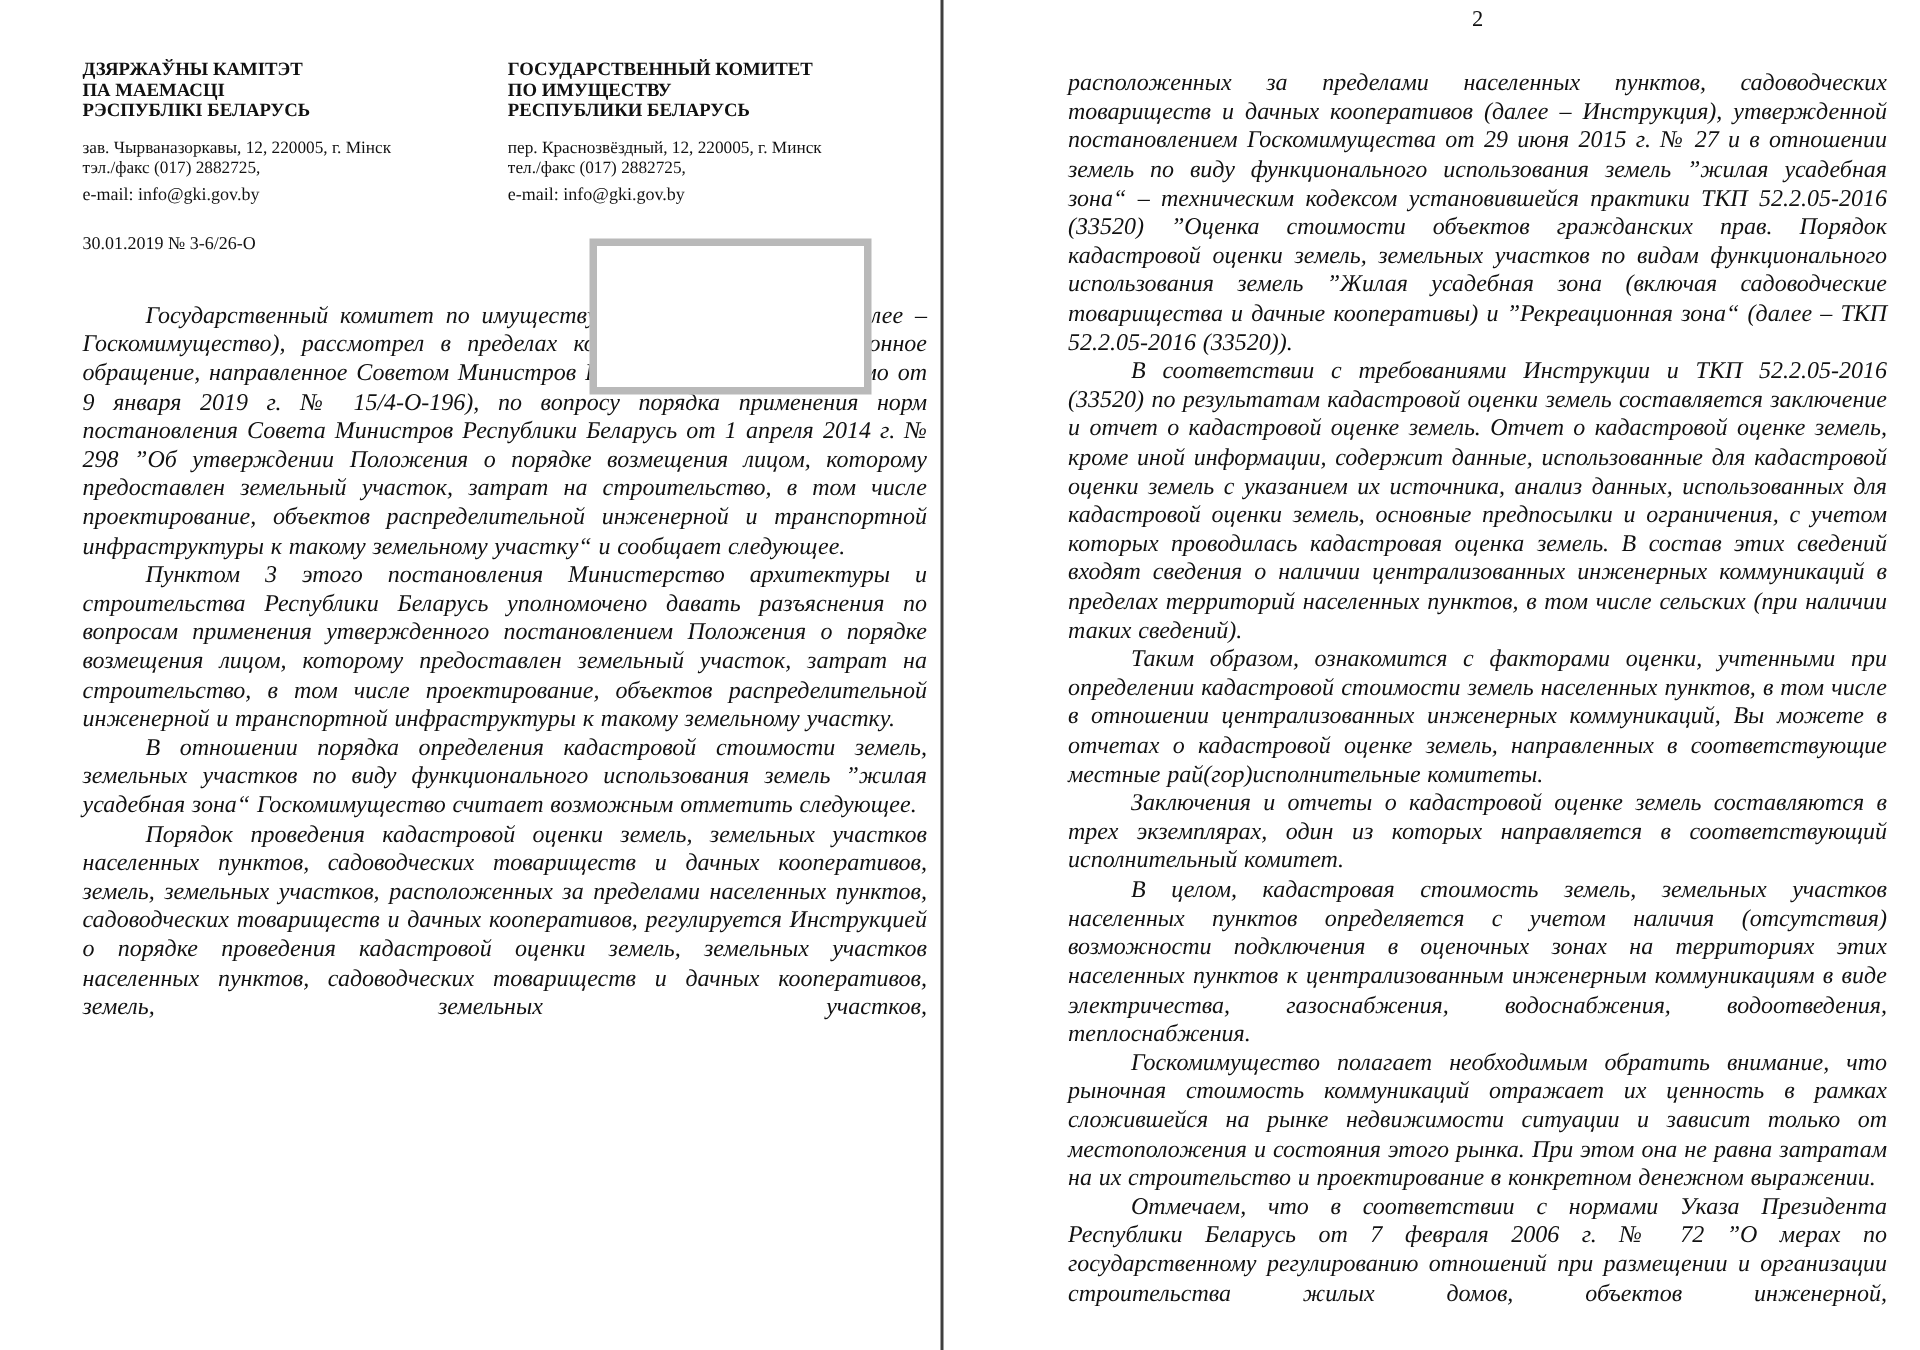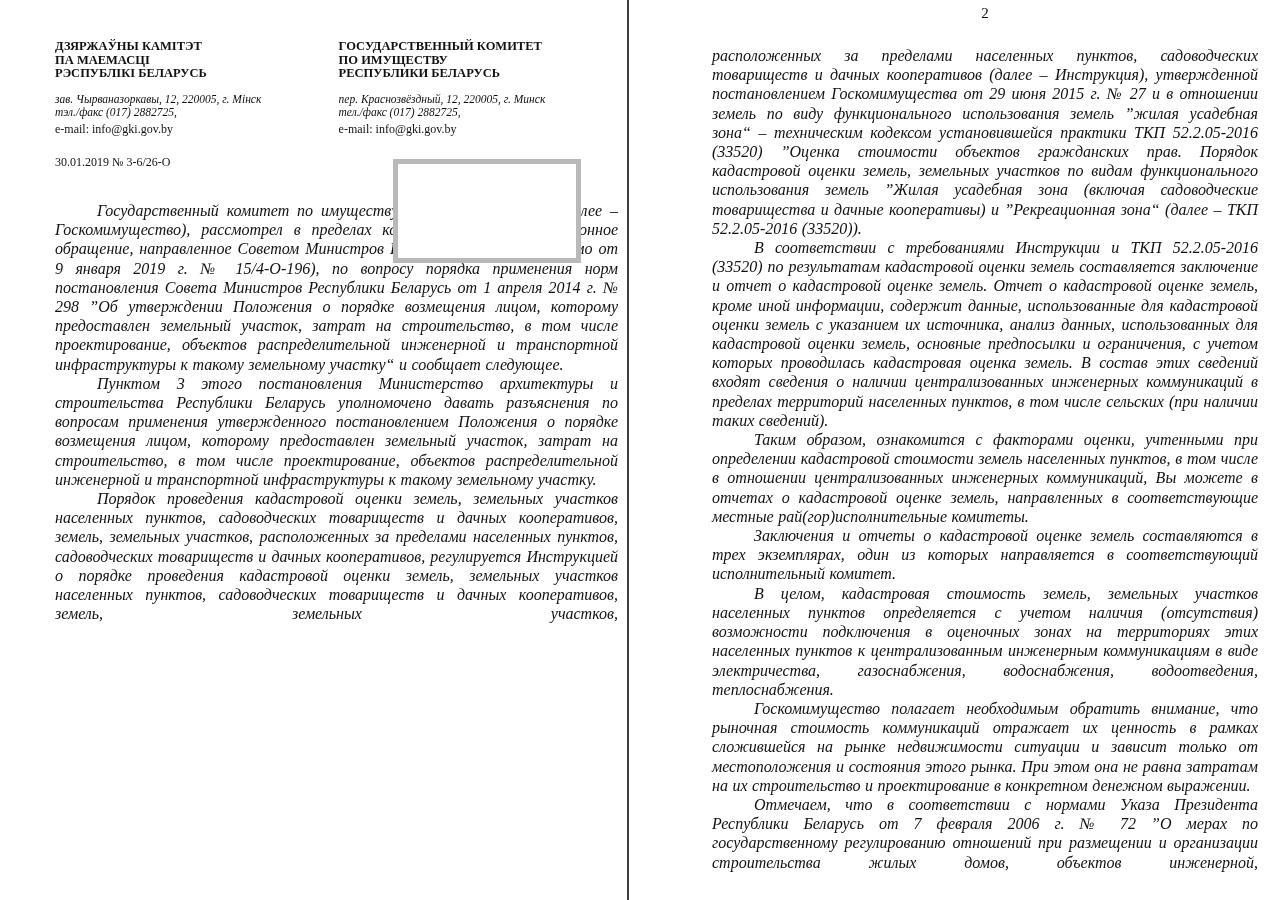--- a/index.html
+++ b/index.html
@@ -42,21 +42,20 @@
     font-weight: bold;
     font-size: 12.5px;
     line-height: 13.5px;
     white-space: nowrap;
   }
   .addr-block { margin-top: 12px; }
   .addr-line {
     font-size: 11.5px;
     line-height: 13.5px;
     white-space: nowrap;
-    font-style: italic;
   }
   .email-line {
     font-size: 12px;
     line-height: 13.5px;
     margin-top: 3px;
     white-space: nowrap;
   }
   .ref-line {
     font-size: 12px;
     line-height: 15px;
@@ -128,20 +127,21 @@
   </div>
 
   <div class="ref-line">30.01.2019 № 3-6/26-О</div>
 
   <div class="stamp-box"></div>
 
 
   <div class="body-text">
     <p>Государственный комитет по имуществу Республики Беларусь (далее – Госкомимущество), рассмотрел в пределах компетенции Ваше электронное обращение, направленное Советом Министров Республики Беларусь (письмо от 9 января 2019 г. № 15/4-О-196), по вопросу порядка применения норм постановления Совета Министров Республики Беларусь от 1 апреля 2014 г. № 298 ”Об утверждении Положения о порядке возмещения лицом, которому предоставлен земельный участок, затрат на строительство, в том числе проектирование, объектов распределительной инженерной и транспортной инфраструктуры к такому земельному участку“ и сообщает следующее.</p>
     <p>Пунктом 3 этого постановления Министерство архитектуры и строительства Республики Беларусь уполномочено давать разъяснения по вопросам применения утвержденного постановлением Положения о порядке возмещения лицом, которому предоставлен земельный участок, затрат на строительство, в том числе проектирование, объектов распределительной инженерной и транспортной инфраструктуры к такому земельному участку.</p>
+    <p>В отношении порядка определения кадастровой стоимости земель, земельных участков по виду функционального использования земель ”жилая усадебная зона“ Госкомимущество считает возможным отметить следующее.</p>
     <p class="runover">Порядок проведения кадастровой оценки земель, земельных участков населенных пунктов, садоводческих товариществ и дачных кооперативов, земель, земельных участков, расположенных за пределами населенных пунктов, садоводческих товариществ и дачных кооперативов, регулируется Инструкцией о порядке проведения кадастровой оценки земель, земельных участков населенных пунктов, садоводческих товариществ и дачных кооперативов, земель, земельных участков,</p>
   </div>
 </div>
 
 <div class="page page-2">
   <div class="page-number">2</div>
   <div class="body-text">
     <p class="cont">расположенных за пределами населенных пунктов, садоводческих товариществ и дачных кооперативов (далее – Инструкция), утвержденной постановлением Госкомимущества от 29 июня 2015 г. № 27 и в отношении земель по виду функционального использования земель ”жилая усадебная зона“ – техническим кодексом установившейся практики ТКП 52.2.05-2016 (33520) ”Оценка стоимости объектов гражданских прав. Порядок кадастровой оценки земель, земельных участков по видам функционального использования земель ”Жилая усадебная зона (включая садоводческие товарищества и дачные кооперативы) и ”Рекреационная зона“ (далее – ТКП 52.2.05-2016 (33520)).</p>
     <p>В соответствии с требованиями Инструкции и ТКП 52.2.05-2016 (33520) по результатам кадастровой оценки земель составляется заключение и отчет о кадастровой оценке земель. Отчет о кадастровой оценке земель, кроме иной информации, содержит данные, использованные для кадастровой оценки земель с указанием их источника, анализ данных, использованных для кадастровой оценки земель, основные предпосылки и ограничения, с учетом которых проводилась кадастровая оценка земель. В состав этих сведений входят сведения о наличии централизованных инженерных коммуникаций в пределах территорий населенных пунктов, в том числе сельских (при наличии таких сведений).</p>
     <p>Таким образом, ознакомится с факторами оценки, учтенными при определении кадастровой стоимости земель населенных пунктов, в том числе в отношении централизованных инженерных коммуникаций, Вы можете в отчетах о кадастровой оценке земель, направленных в соответствующие местные рай(гор)исполнительные комитеты.</p>

